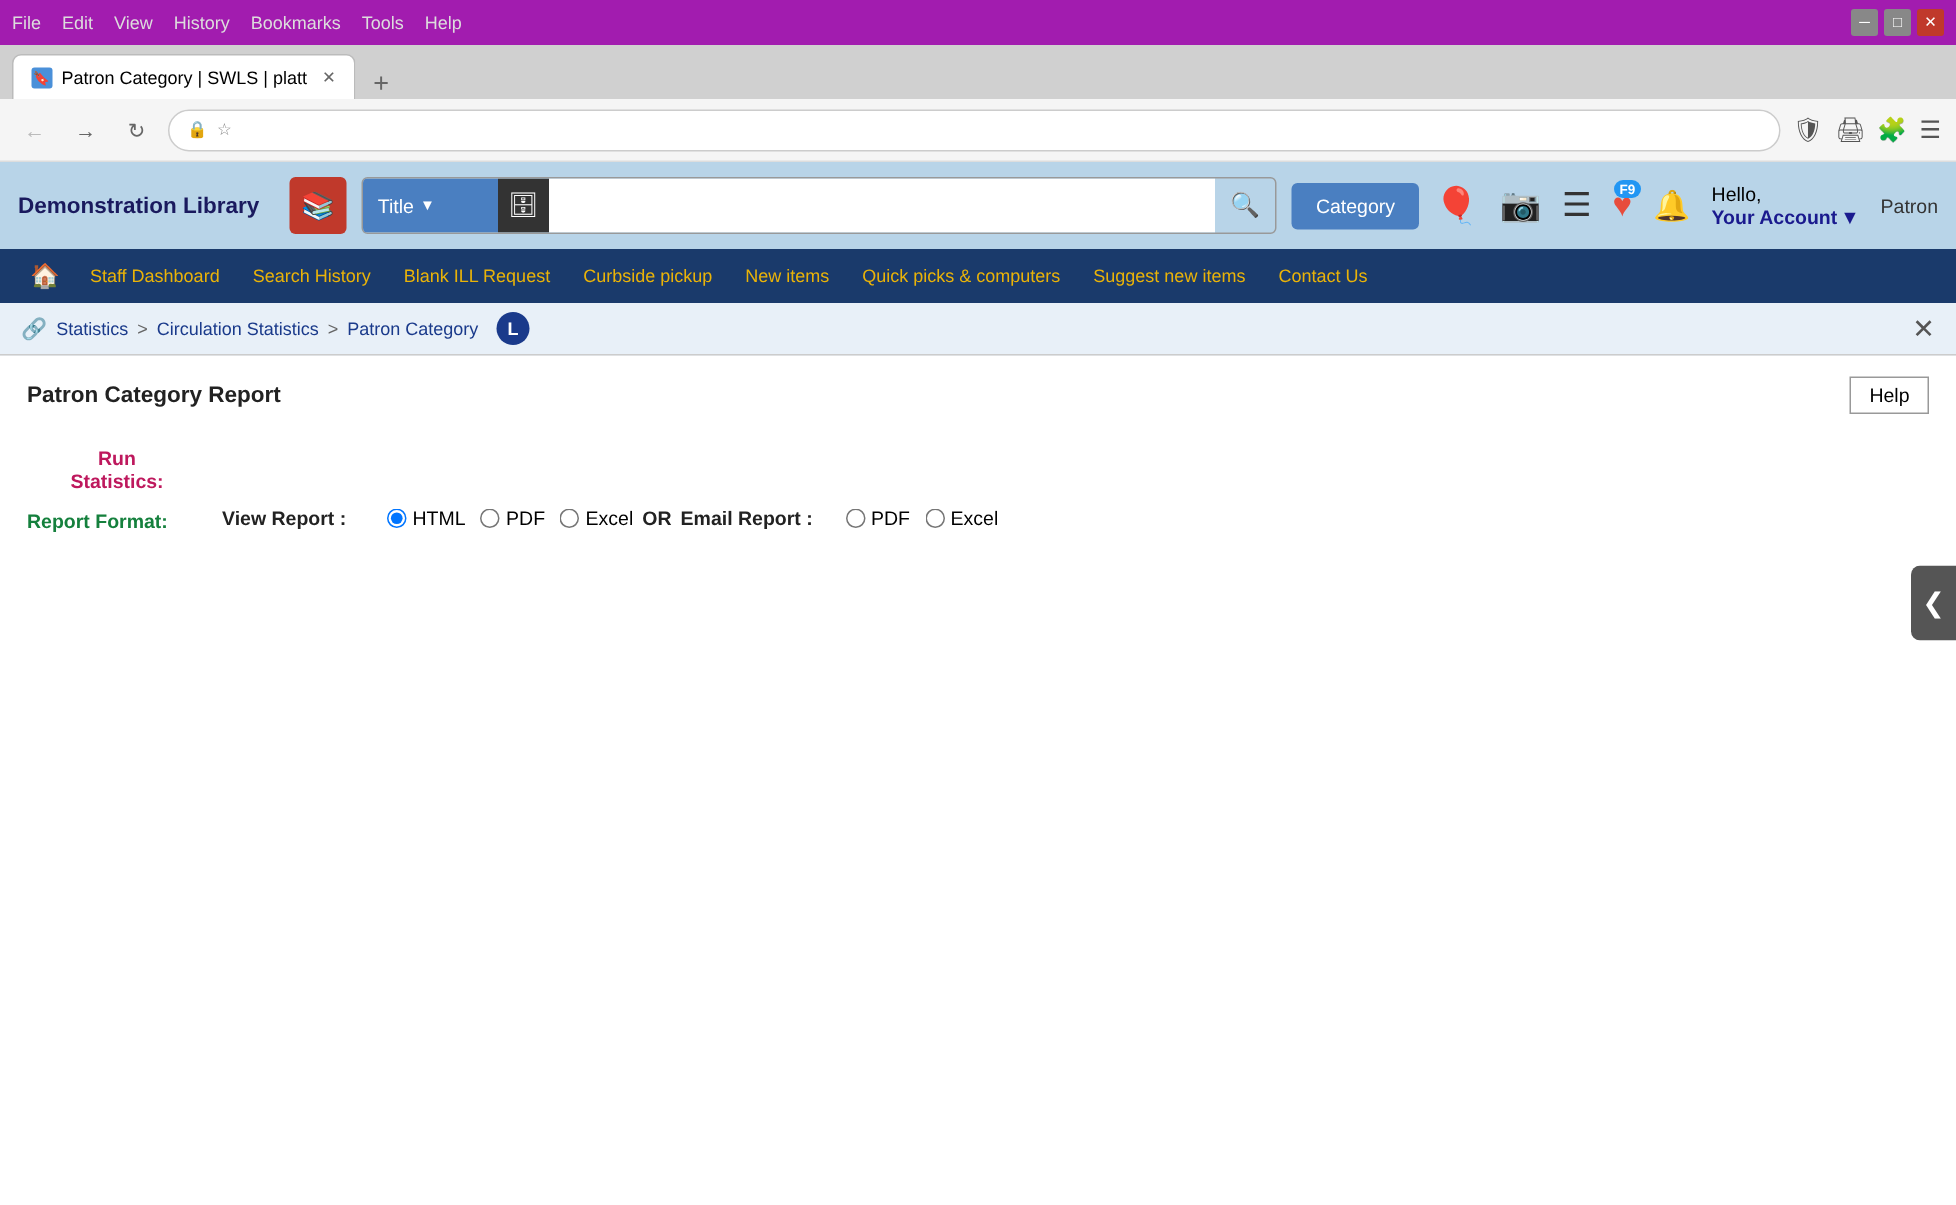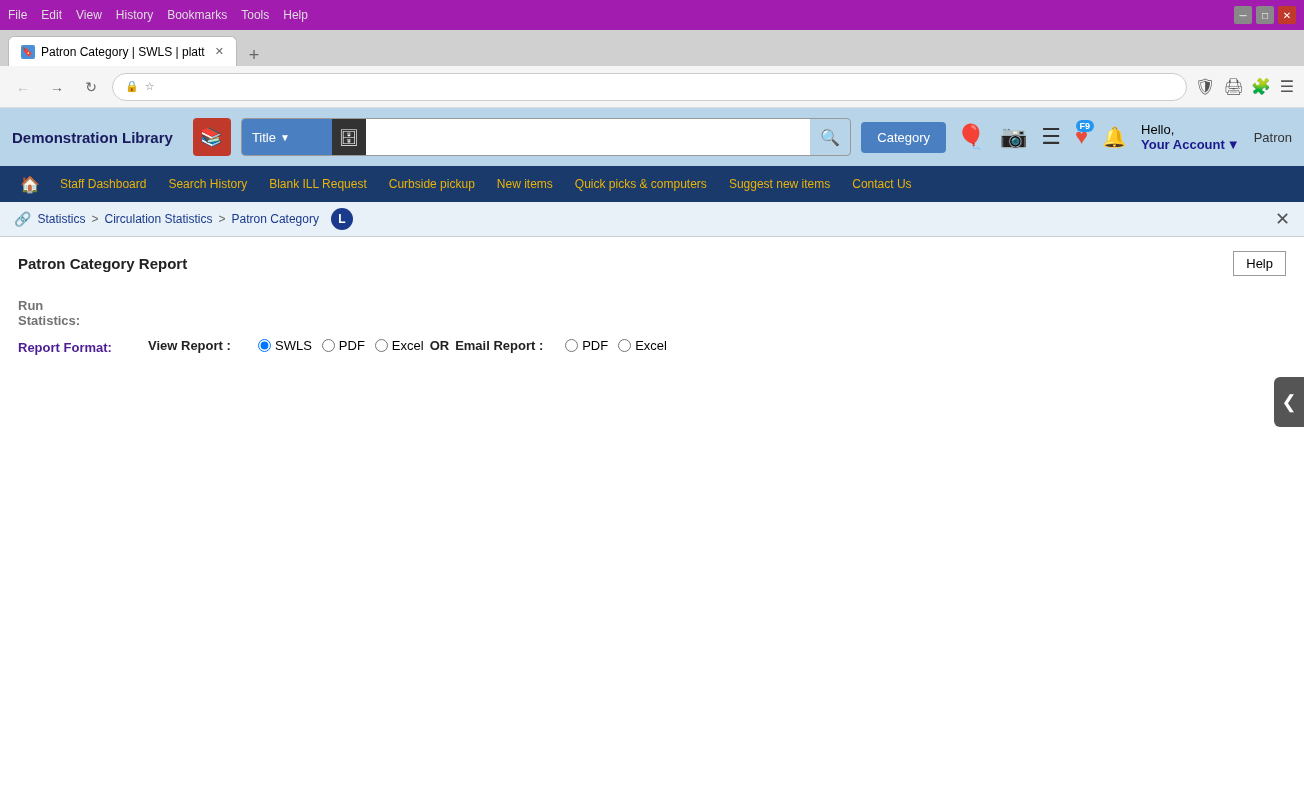--- a/index.html
+++ b/index.html
@@ -310,24 +310,25 @@
       font-size: 13px;
     }
     .form-row {
       display: flex;
       align-items: flex-start;
       margin-bottom: 10px;
       gap: 10px;
     }
     .form-label {
       font-weight: bold;
-      color: #737373;
+      color: #be185d;
       min-width: 120px;
       padding-top: 2px;
       font-size: 13px;
+      text-align: center;
     }
     .radio-group {
       display: flex;
       align-items: center;
       gap: 18px;
       flex-wrap: wrap;
     }
     .radio-item {
       display: flex;
       align-items: center;
@@ -338,21 +339,21 @@
     .radio-item input[type="radio"] { cursor: pointer; }
 
     .report-format-section {
       display: flex;
       align-items: flex-start;
       margin-bottom: 10px;
       gap: 10px;
     }
     .report-format-label {
       font-weight: bold;
-      color: #4c1d95;
+      color: #15803d;
       min-width: 120px;
       font-size: 13px;
       padding-top: 2px;
     }
     .report-format-inner { display: flex; flex-direction: row; gap: 6px; }
     .format-row { display: flex; align-items: center; gap: 10px; }
     .format-row-label { font-weight: bold; color: #222; font-size: 13px; min-width: 100px; }
     .or-text { font-weight: bold; color: #222; font-size: 13px; padding-left: 0; }
 
     
@@ -500,21 +501,21 @@
   </div>
 
   <div class="report-format-section">
     <div class="report-format-label">Report Format:</div>
     <div class="report-format-inner">
 
       <div class="format-row">
         <div class="format-row-label">View Report :</div>
         <label class="radio-item">
           <input type="radio" name="view_report" value="html" checked="" style="">
-          <span>SWLS</span>
+          <span>HTML</span>
         </label>
         <label class="radio-item">
           <input type="radio" name="view_report" value="pdf" style="">
           <span>PDF</span>
         </label>
         <label class="radio-item">
           <input type="radio" name="view_report" value="excel" style="">
           <span>Excel</span>
         </label>
       </div>

